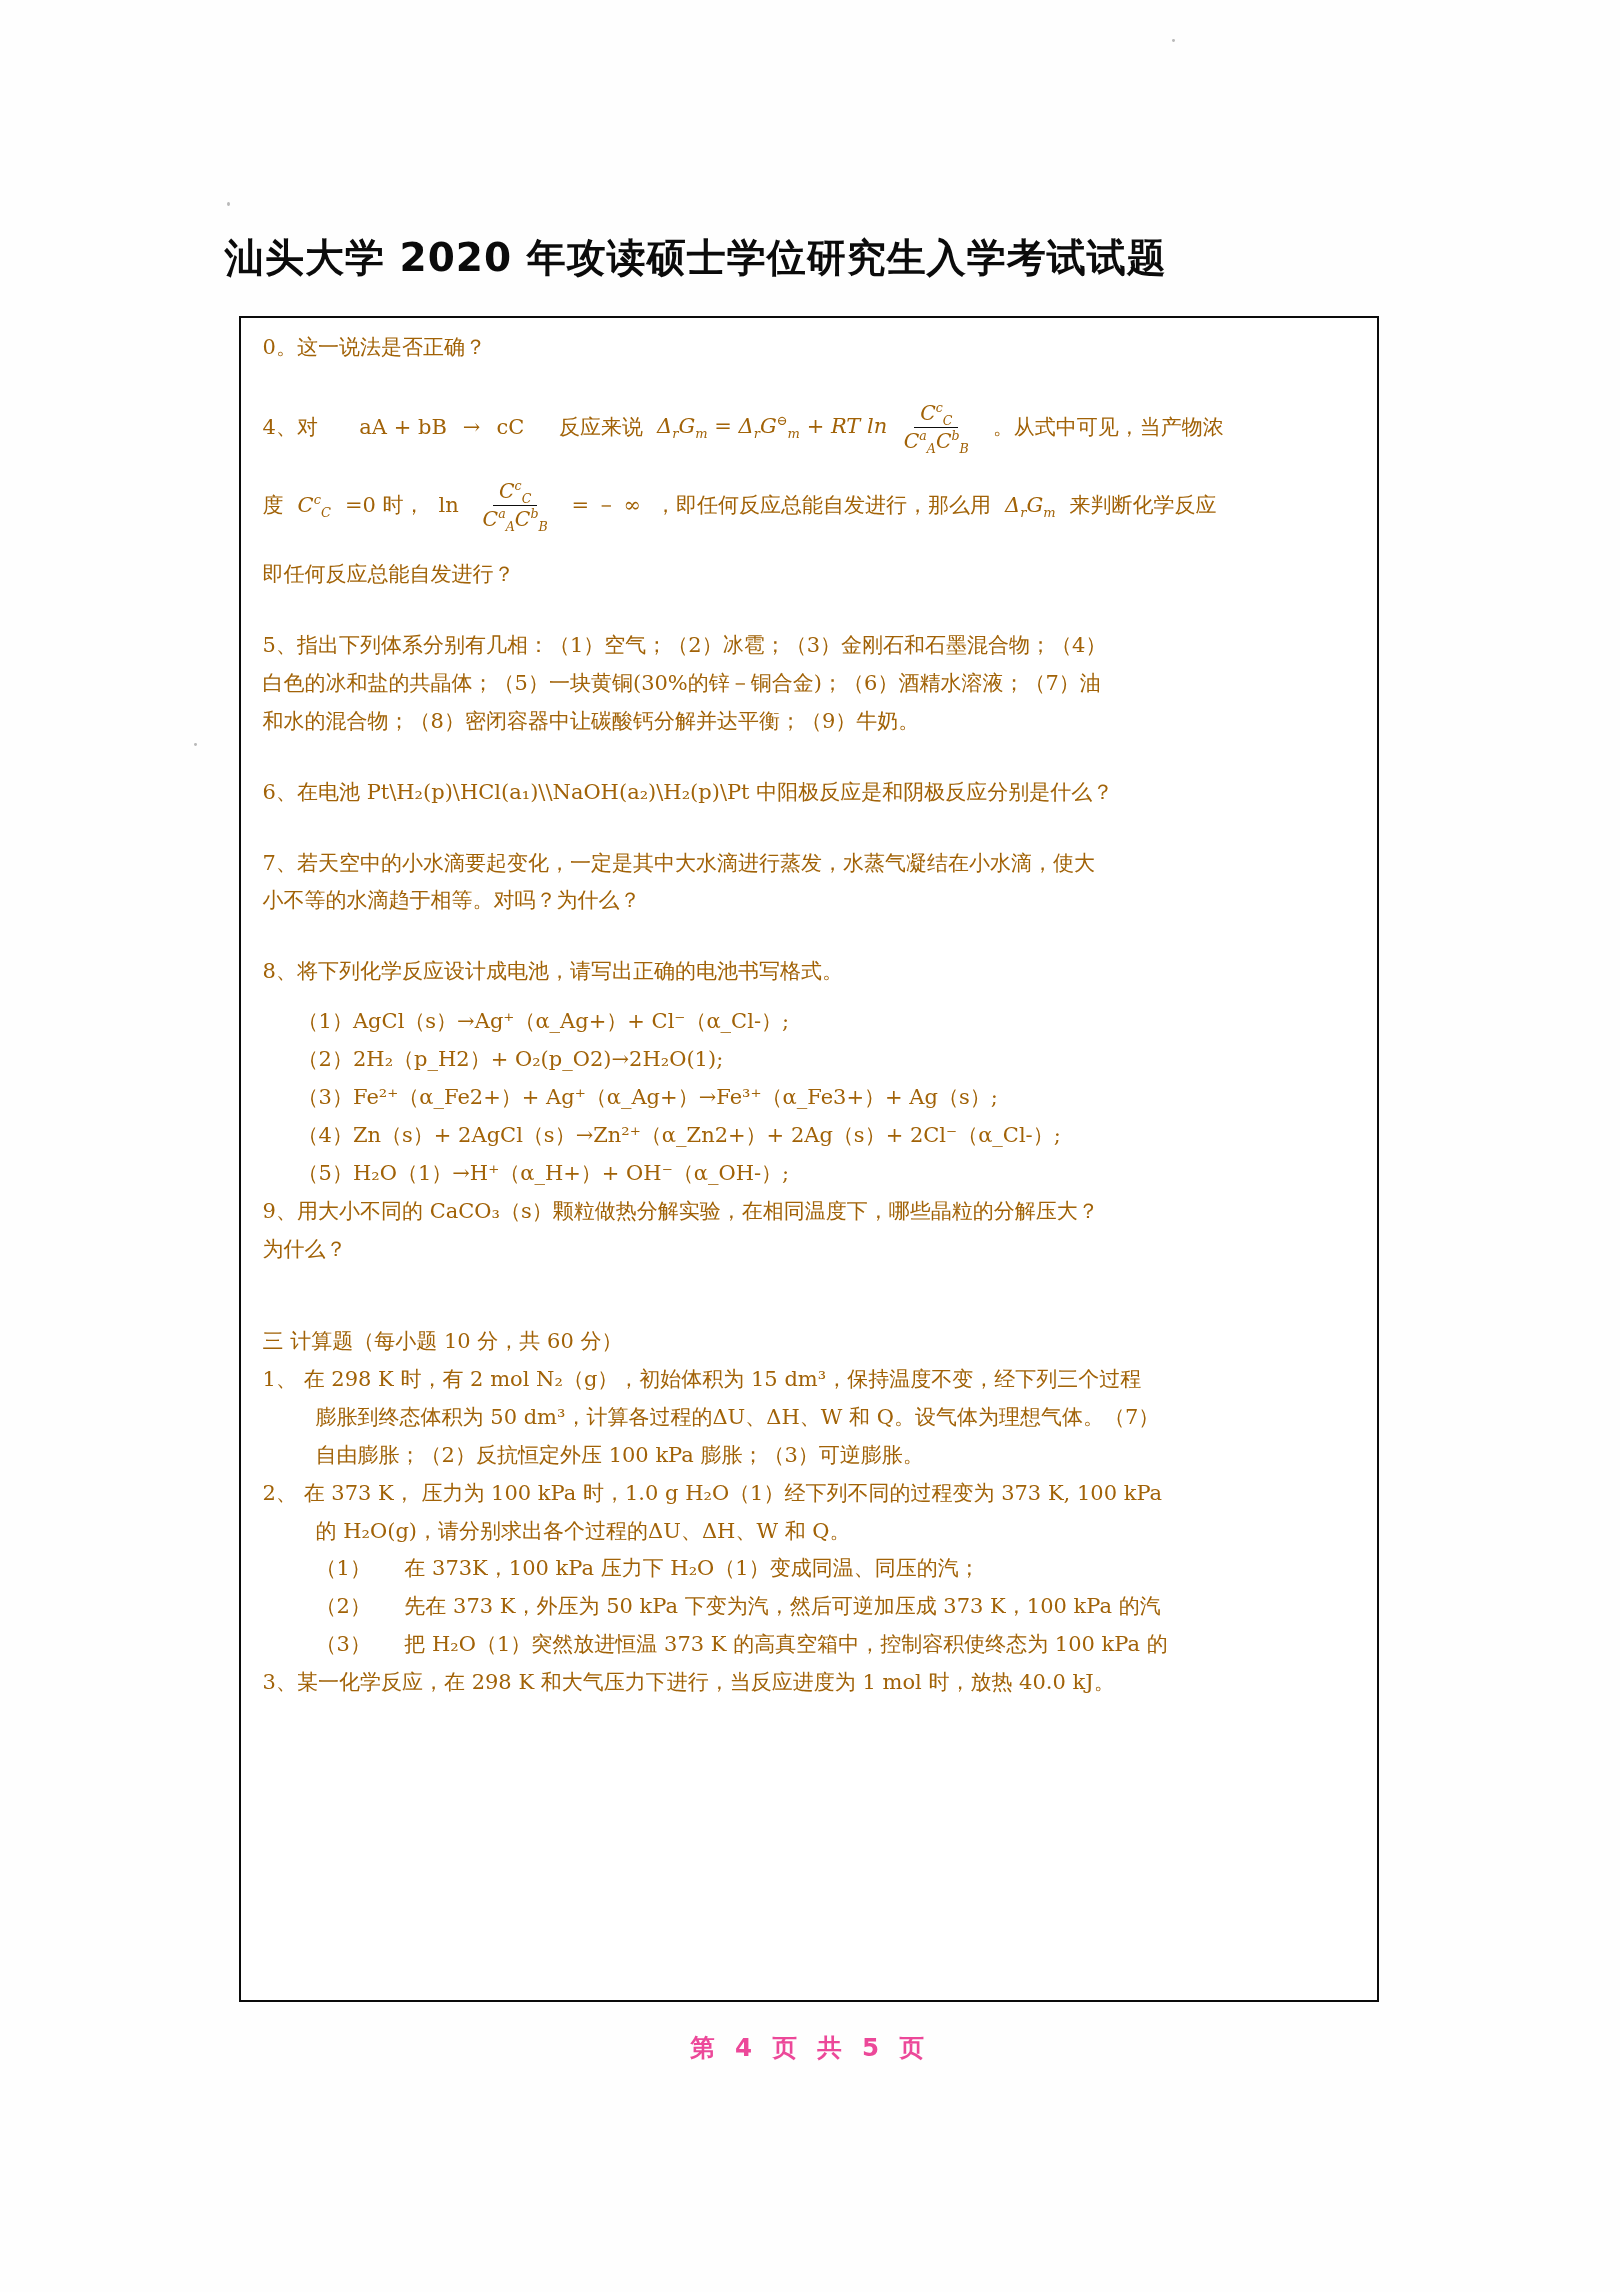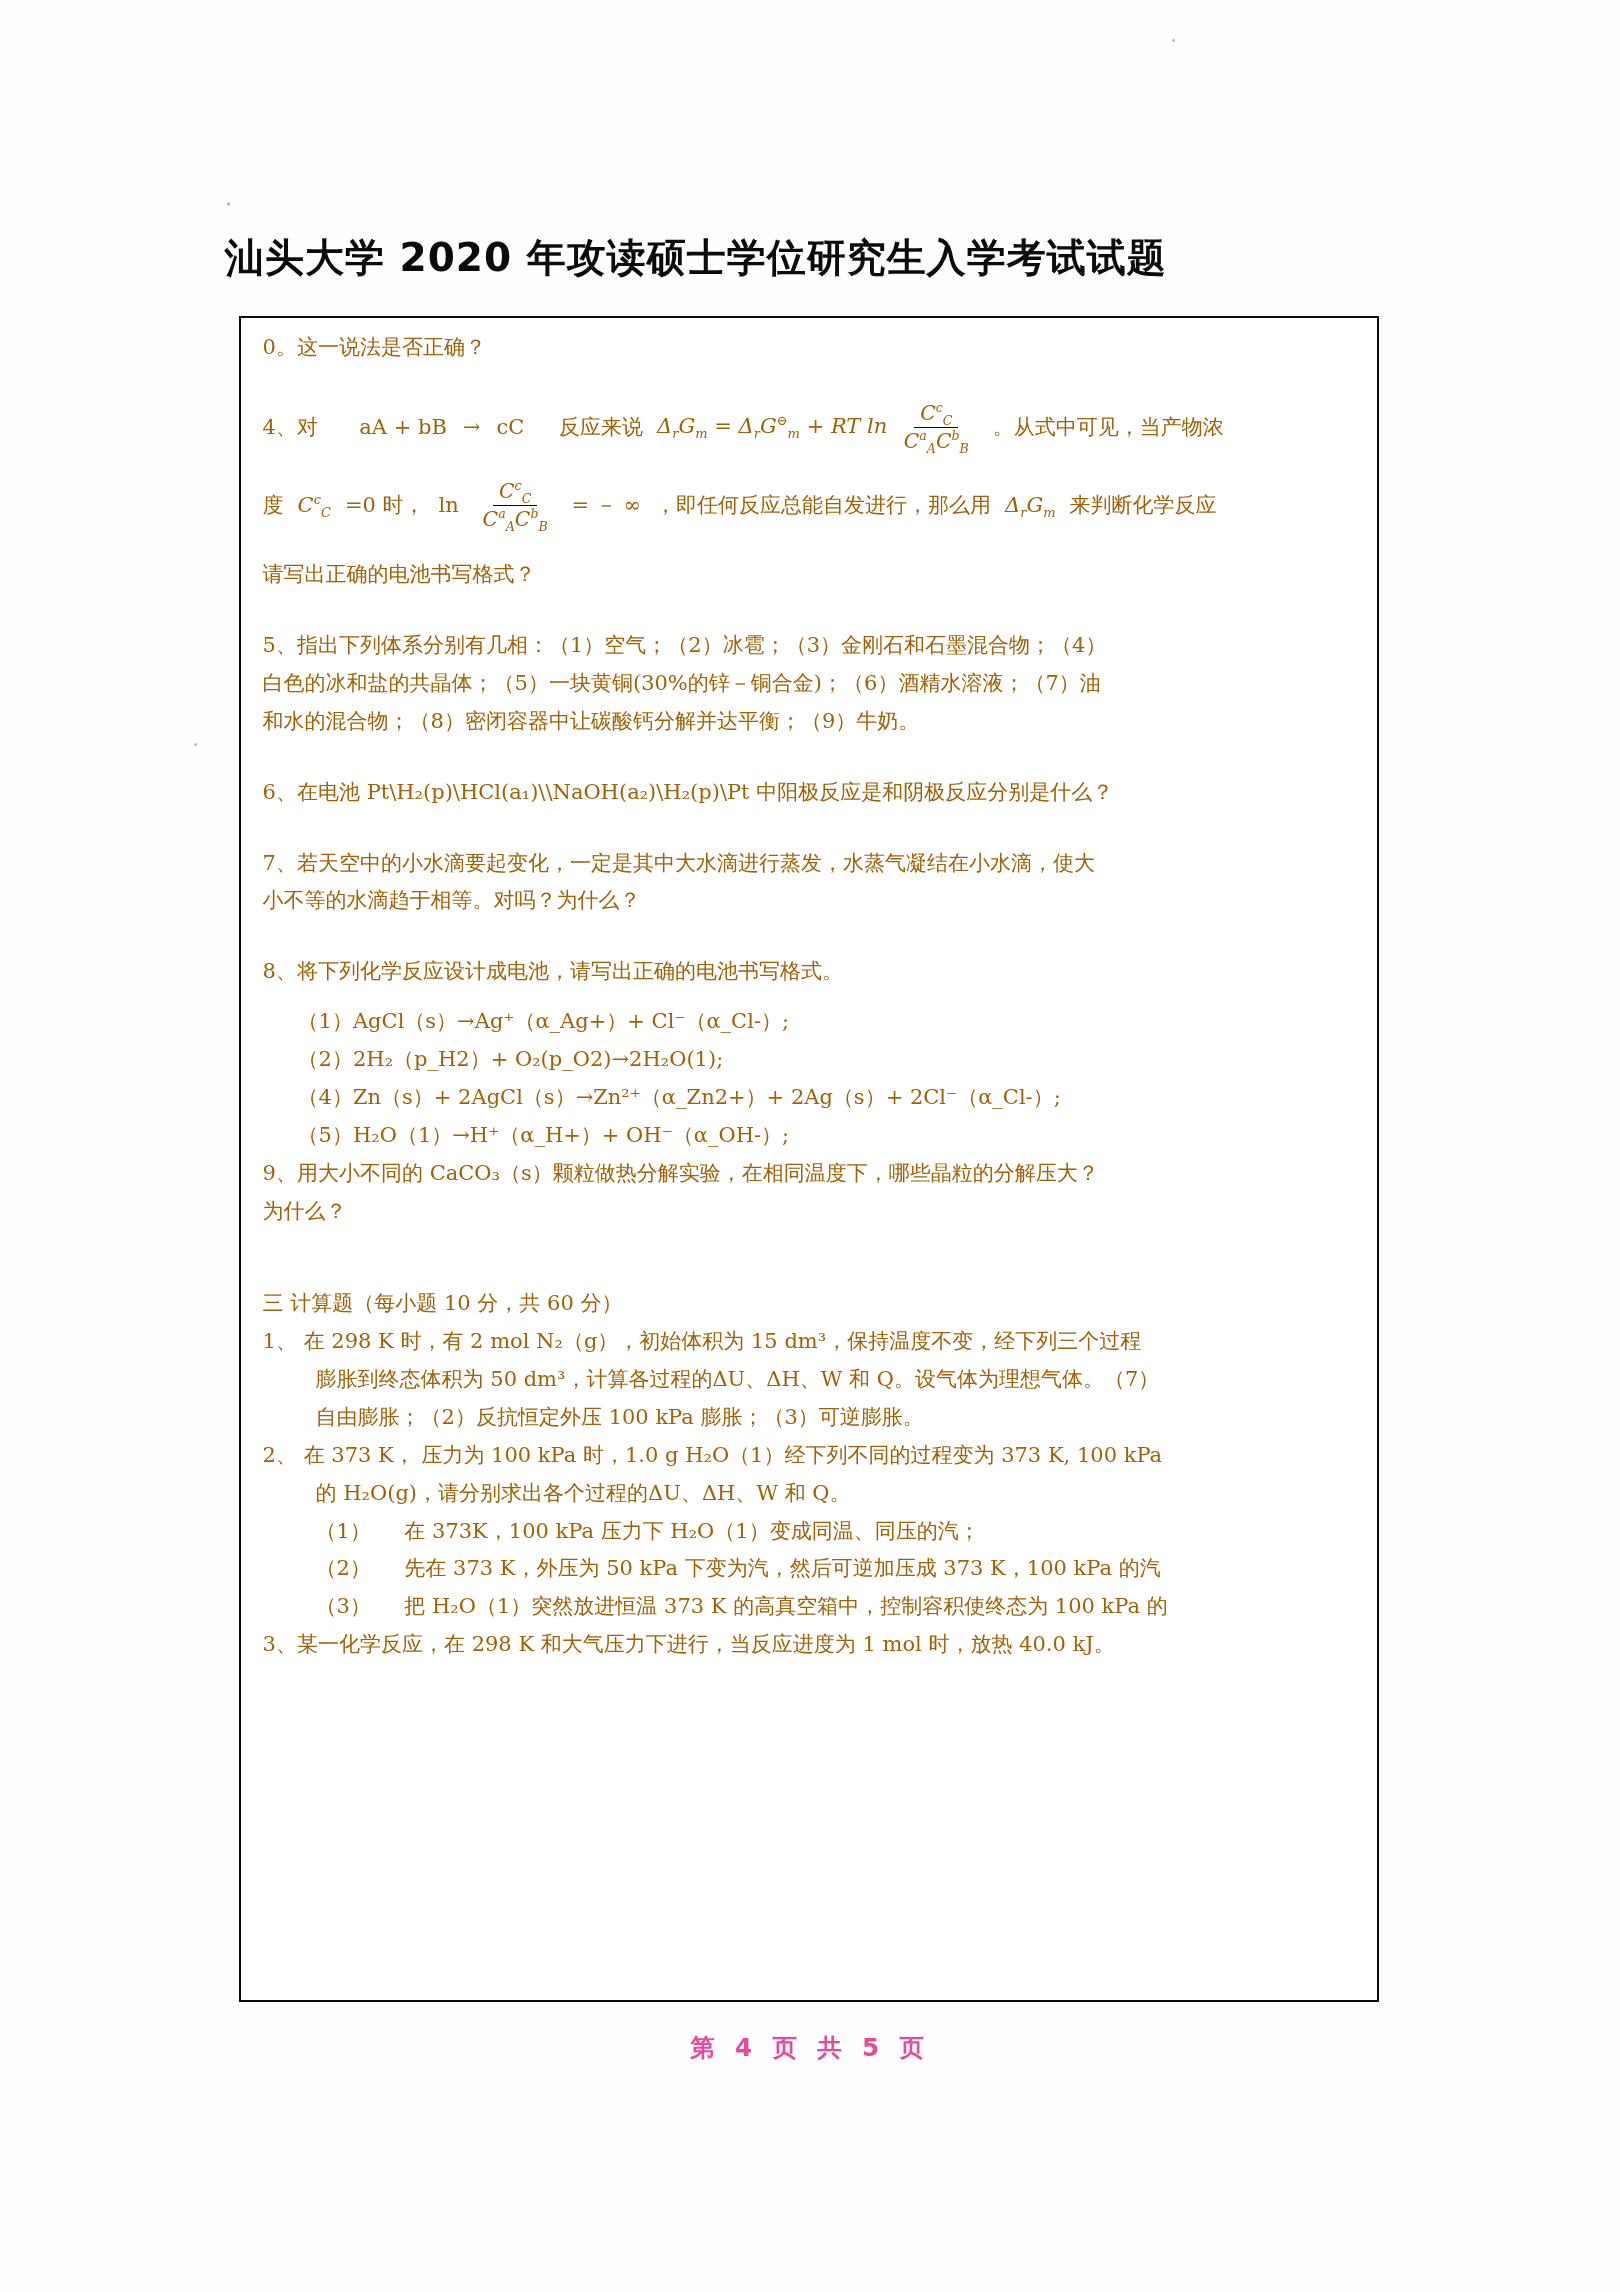--- a/index.html
+++ b/index.html
@@ -194,21 +194,21 @@
           </span>
           <span class="up">= － ∞</span>
           <span>，即任何反应总能自发进行，那么用</span>
           <span class="math"><span>Δ</span><sub>r</sub><span>G</span><sub>m</sub></span>
           <span>来判断化学反应</span>
         </span>
       </div>
 
       <div class="gap-md"></div>
 
-      <div class="q">请写出正确的电池书写格式？</div>
+      <div class="q">即任何反应总能自发进行？</div>
 
       <div class="gap-lg"></div>
 
       <div class="q">5、指出下列体系分别有几相：（1）空气；（2）冰雹；（3）金刚石和石墨混合物；（4）</div>
       <div class="q">白色的冰和盐的共晶体；（5）一块黄铜(30%的锌－铜合金)；（6）酒精水溶液；（7）油</div>
       <div class="q">和水的混合物；（8）密闭容器中让碳酸钙分解并达平衡；（9）牛奶。</div>
 
       <div class="gap-lg"></div>
 
       <div class="q">
@@ -223,20 +223,21 @@
       <div class="q">小不等的水滴趋于相等。对吗？为什么？</div>
 
       <div class="gap-lg"></div>
 
       <div class="q">8、将下列化学反应设计成电池，请写出正确的电池书写格式。</div>
 
       <div class="gap-sm"></div>
 
       <div class="q indent-1 chem">（1）AgCl（s）→Ag⁺（α_Ag+）+ Cl⁻（α_Cl-）;</div>
       <div class="q indent-1 chem">（2）2H₂（p_H2）+ O₂(p_O2)→2H₂O(1);</div>
+      <div class="q indent-1 chem">（3）Fe²⁺（α_Fe2+）+ Ag⁺（α_Ag+）→Fe³⁺（α_Fe3+）+ Ag（s）;</div>
       <div class="q indent-1 chem">（4）Zn（s）+ 2AgCl（s）→Zn²⁺（α_Zn2+）+ 2Ag（s）+ 2Cl⁻（α_Cl-）;</div>
       <div class="q indent-1 chem">（5）H₂O（1）→H⁺（α_H+）+ OH⁻（α_OH-）;</div>
 
       <div class="q">9、用大小不同的 CaCO₃（s）颗粒做热分解实验，在相同温度下，哪些晶粒的分解压大？</div>
       <div class="q">为什么？</div>
 
       <div class="gap-lg"></div>
       <div class="gap-md"></div>
 
       <div class="q">三 计算题（每小题 10 分，共 60 分）</div>

